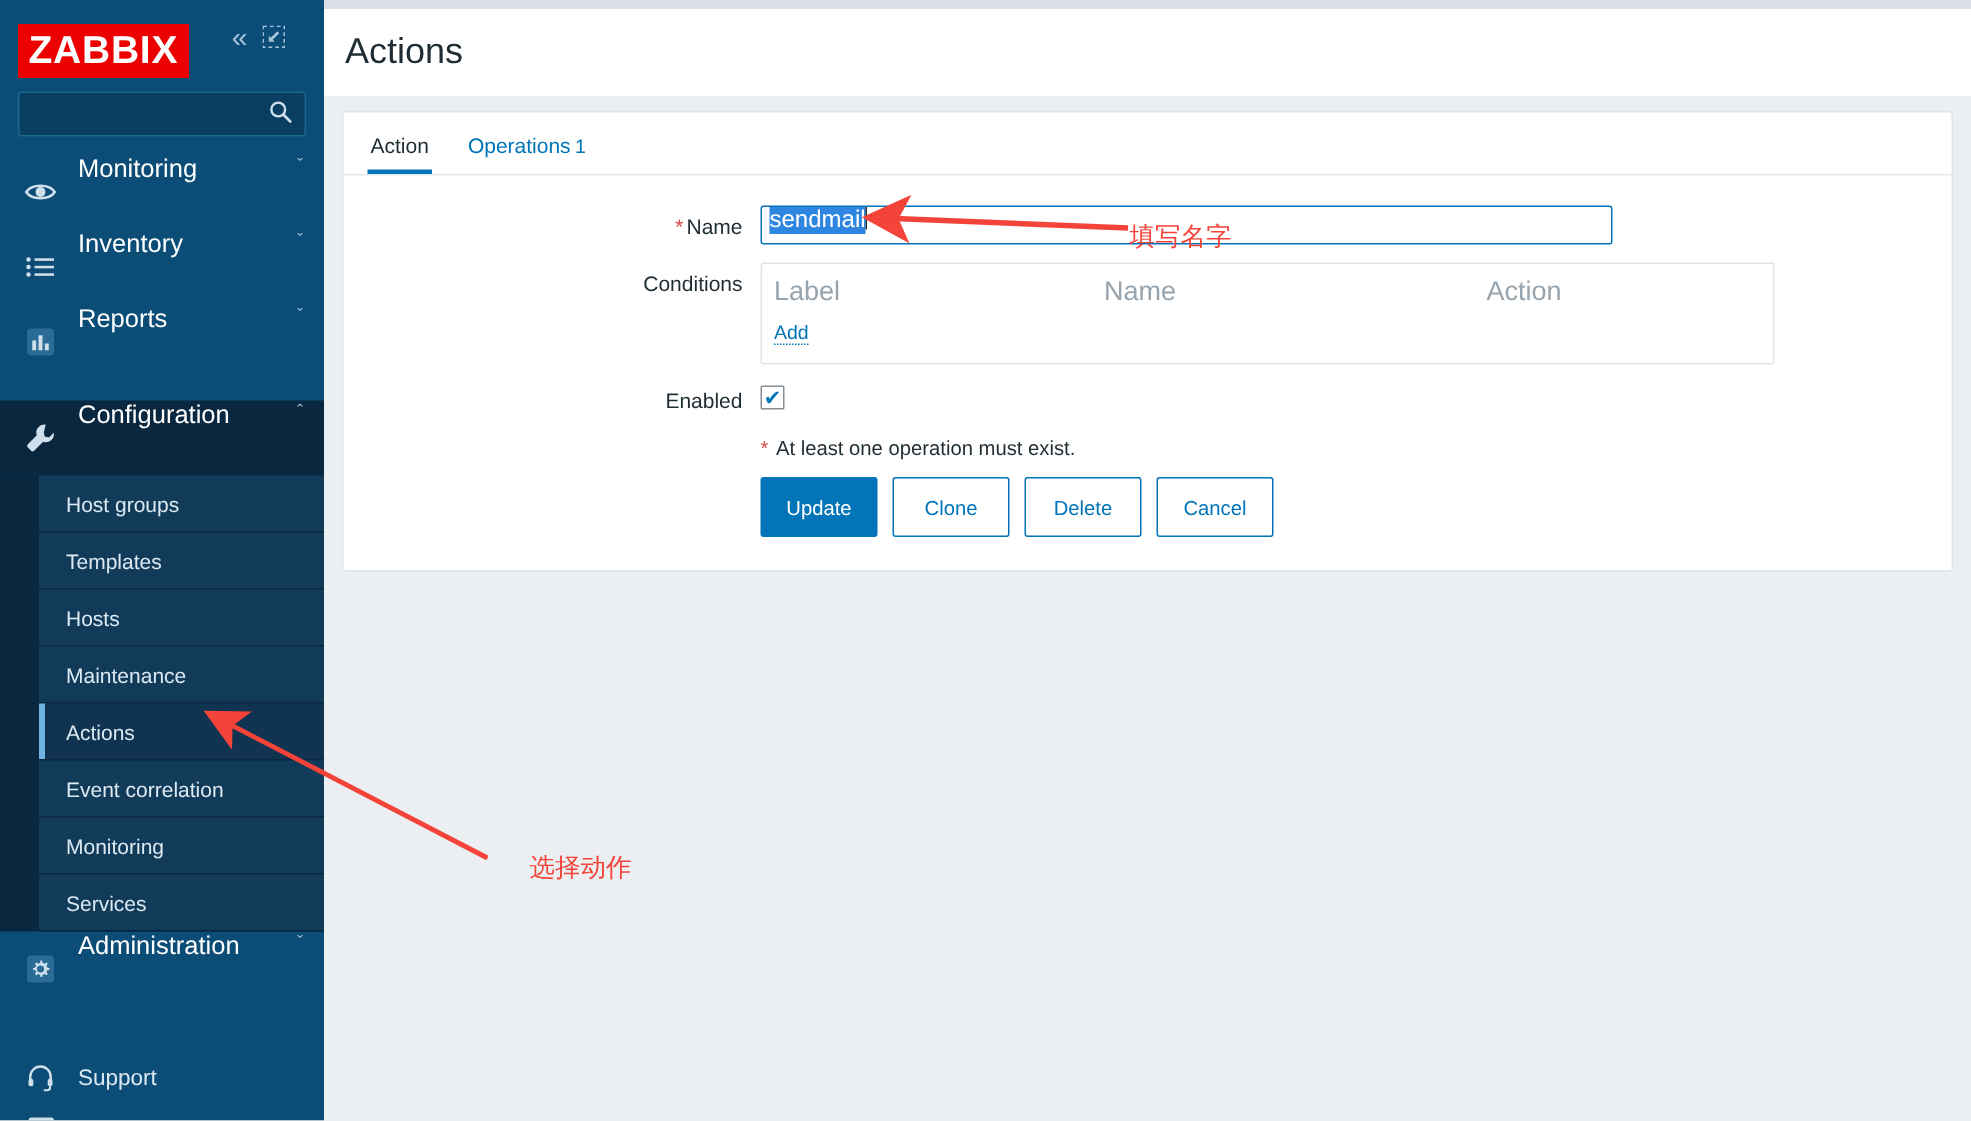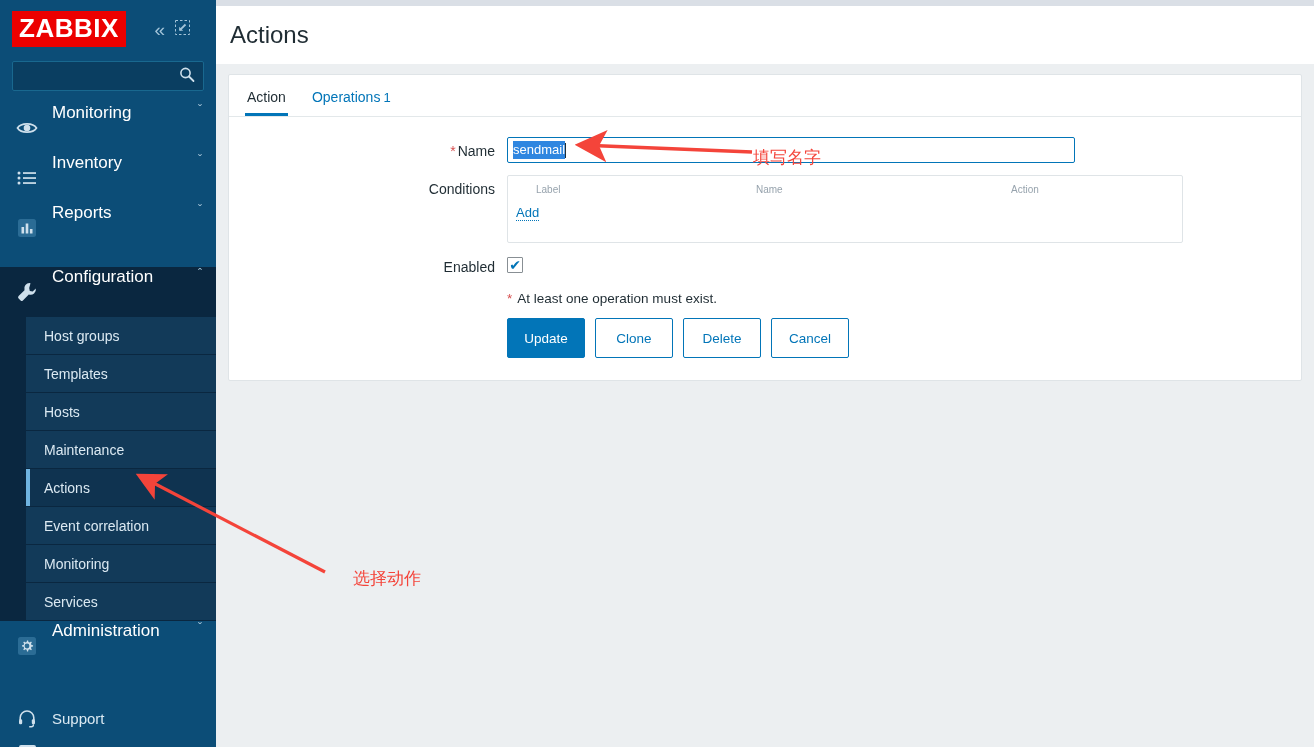--- a/index.html
+++ b/index.html
@@ -23,22 +23,22 @@
     min-width: 216px;
     height: 747px;
     background: #0c4d77;
     position: relative;
     overflow: hidden;
     font-size: 13px;
   }
   .sb-top {
     height: 58px;
     display: flex;
-    align-items: center;
-    padding: 4px 12px;
+    align-items: flex-start;
+    padding: 16px 12px;
   }
   .logo {
     background: #ec0000;
     color: #ffffff;
     font-weight: bold;
     font-size: 26px;
     letter-spacing: 0.5px;
     line-height: 1;
     padding: 4px 7px 6px 7px;
     font-family: "Liberation Sans", sans-serif;
@@ -247,28 +247,28 @@
     color: #1f2c33;
     padding-top: 6px;
   }
   .req-star { color: #d64e4e; margin-right: 2px; }
 
   .name-input {
     width: 568px;
     height: 26px;
     border: 1px solid #0275b8;
     border-radius: 2px;
-    font-size: 13px;
+    font-size: 16px;
     padding: 0 5px;
     color: #1f2c33;
     outline: none;
     font-family: "Liberation Sans", sans-serif;
     background: #ffffff;
     display: flex;
-    align-items: center;
+    align-items: flex-start;
   }
   .sel-text {
     background: #2f86e0;
     color: #ffffff;
     padding: 1px 0px;
     line-height: 16px;
   }
   .caret {
     display: inline-block;
     width: 1px;
@@ -280,24 +280,23 @@
 
   .cond-table {
     width: 676px;
     border: 1px solid #dfe4e7;
     border-radius: 2px;
     padding: 8px 8px 10px 8px;
     min-height: 68px;
   }
   .cond-head {
     display: flex;
-    font-size: 10px;
+    font-size: 18px;
     color: #97a3ad;
     padding: 0 0 8px 0;
-    margin-left: 20px;
   }
   .cond-head .c1 { width: 220px; }
   .cond-head .c2 { width: 255px; }
   .cond-head .c3 { flex: 1; }
   .add-link {
     font-size: 13px;
     color: #0275b8;
     border-bottom: 1px dotted #0275b8;
     display: inline-block;
     line-height: 15px;

